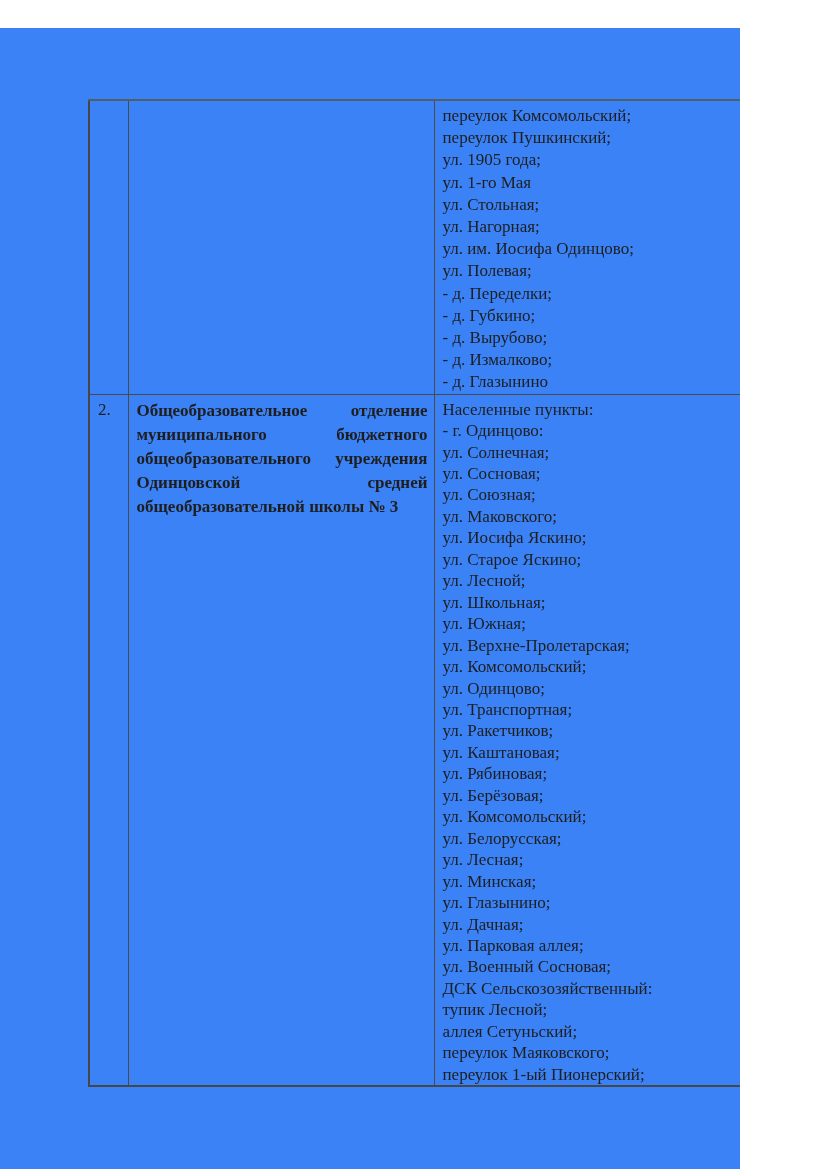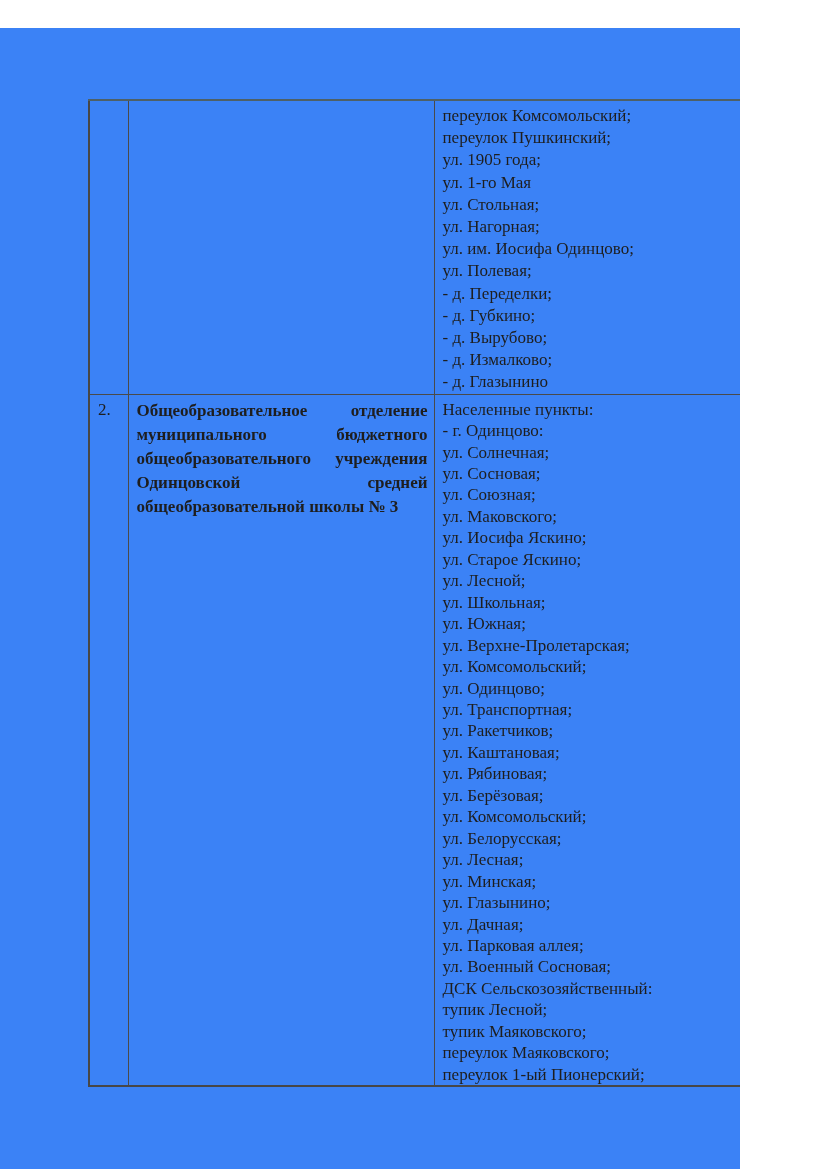--- a/index.html
+++ b/index.html
@@ -134,20 +134,20 @@
             <div class="area-line">ул. Комсомольский;</div>
             <div class="area-line">ул. Белорусская;</div>
             <div class="area-line">ул. Лесная;</div>
             <div class="area-line">ул. Минская;</div>
             <div class="area-line">ул. Глазынино;</div>
             <div class="area-line">ул. Дачная;</div>
             <div class="area-line">ул. Парковая аллея;</div>
             <div class="area-line">ул. Военный Сосновая;</div>
             <div class="area-line">ДСК Сельскозозяйственный:</div>
             <div class="area-line">тупик Лесной;</div>
-            <div class="area-line">тупик Маяковского;</div>
+            <div class="area-line">аллея Сетуньский;</div>
             <div class="area-line">переулок Маяковского;</div>
             <div class="area-line">переулок 1-ый Пионерский;</div>
           </td>
       </tr>
     </tbody>
   </table>
 </div>
 
 </body></html>

